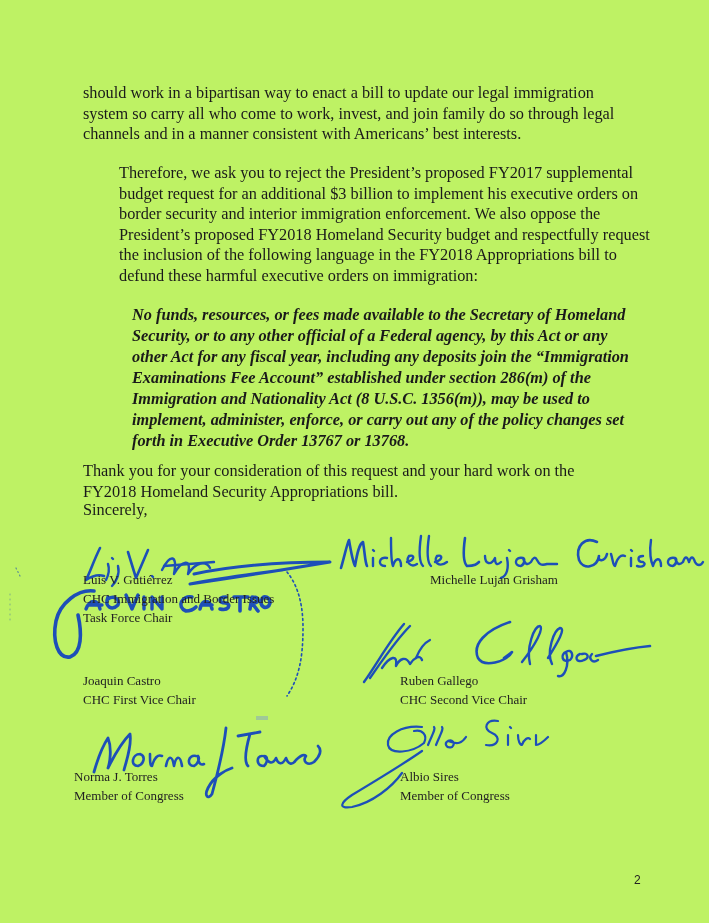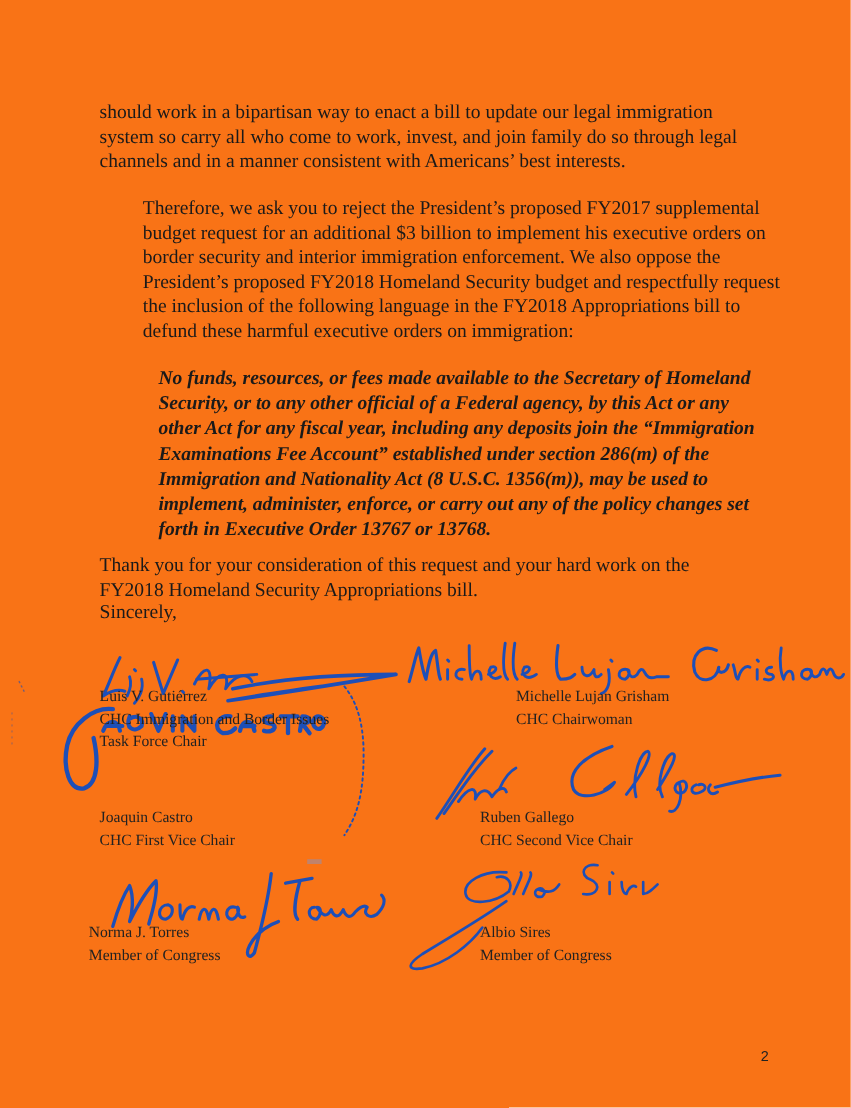--- a/index.html
+++ b/index.html
@@ -12,21 +12,21 @@
       height: 923px;
       position: relative;
       overflow: hidden;
       font-family: "Liberation Serif", serif;
       color: #1a1a1a;
     }
     .page {
       position: absolute;
       left: 0; top: 0;
       width: 709px; height: 923px;
-      background: #f97316;
+      background: #bef264;
     }
     .para {
       position: absolute;
       left: 83px;
       width: 600px;
       font-size: 16.3px;
       line-height: 20.5px;
       margin: 0;
       white-space: normal;
     }
@@ -219,21 +219,20 @@
   <div class="speck" style="left:256px; top:716px; width:12px; height:4px;"></div>
 
   <div class="sig-block" style="left:83px; top:570px;">
     <span class="line">Luis V. Gutiérrez</span>
     <span class="line">CHC Immigration and Border Issues</span>
     <span class="line">Task Force Chair</span>
   </div>
 
   <div class="sig-block" style="left:430px; top:570px;">
     <span class="line">Michelle Lujan Grisham</span>
-    <span class="line">CHC Chairwoman</span>
   </div>
 
   <div class="sig-block" style="left:83px; top:671px;">
     <span class="line">Joaquin Castro</span>
     <span class="line">CHC First Vice Chair</span>
   </div>
 
   <div class="sig-block" style="left:400px; top:671px;">
     <span class="line">Ruben Gallego</span>
     <span class="line">CHC Second Vice Chair</span>

